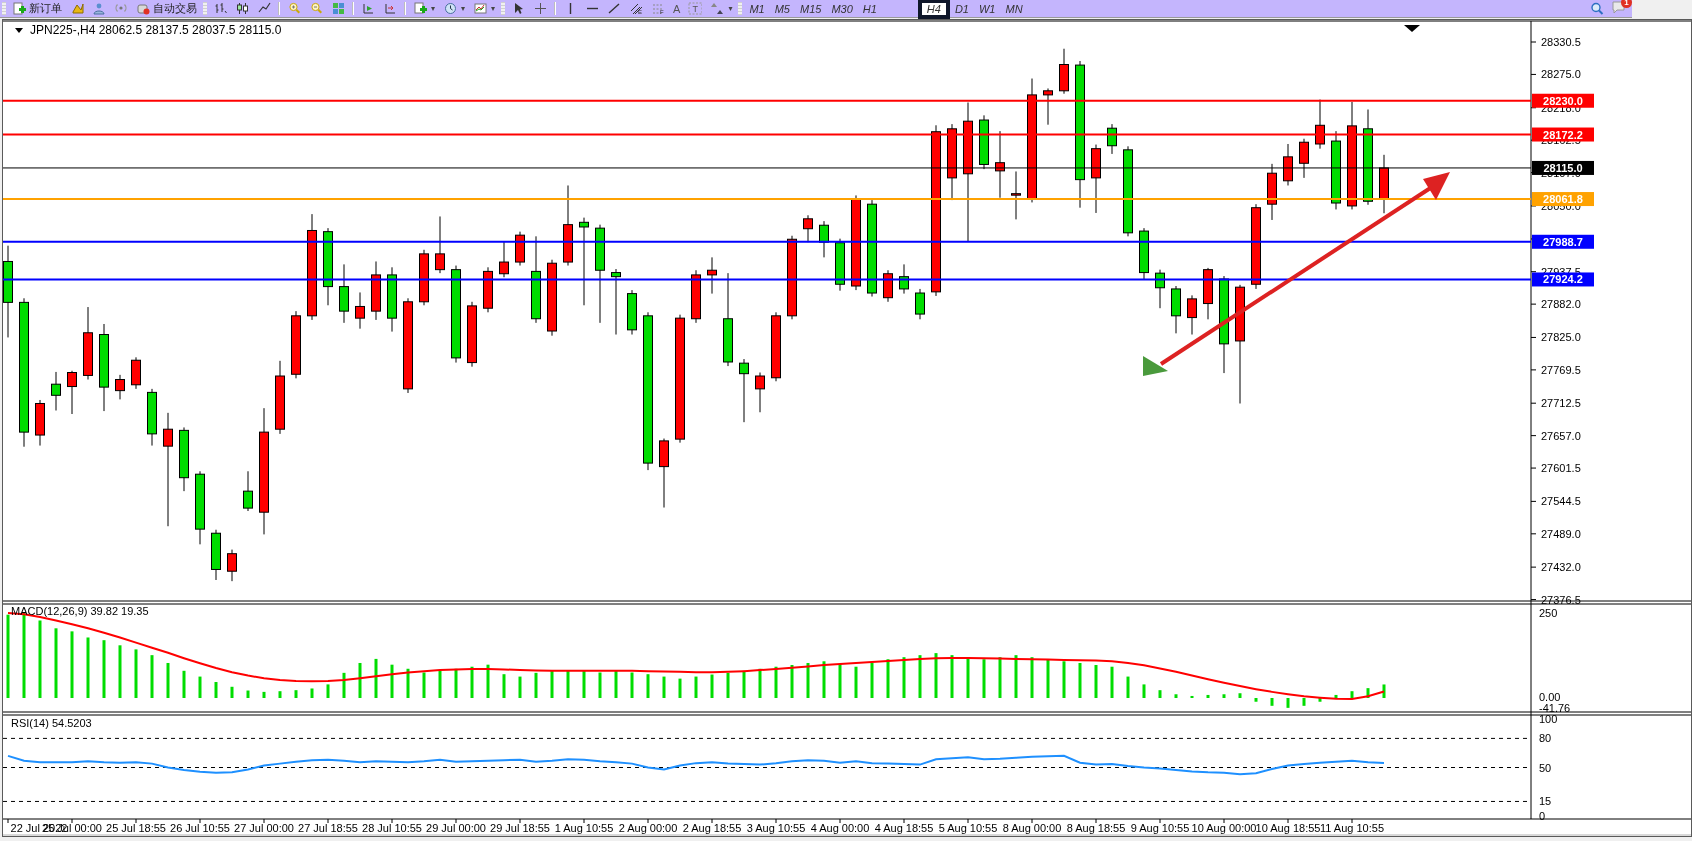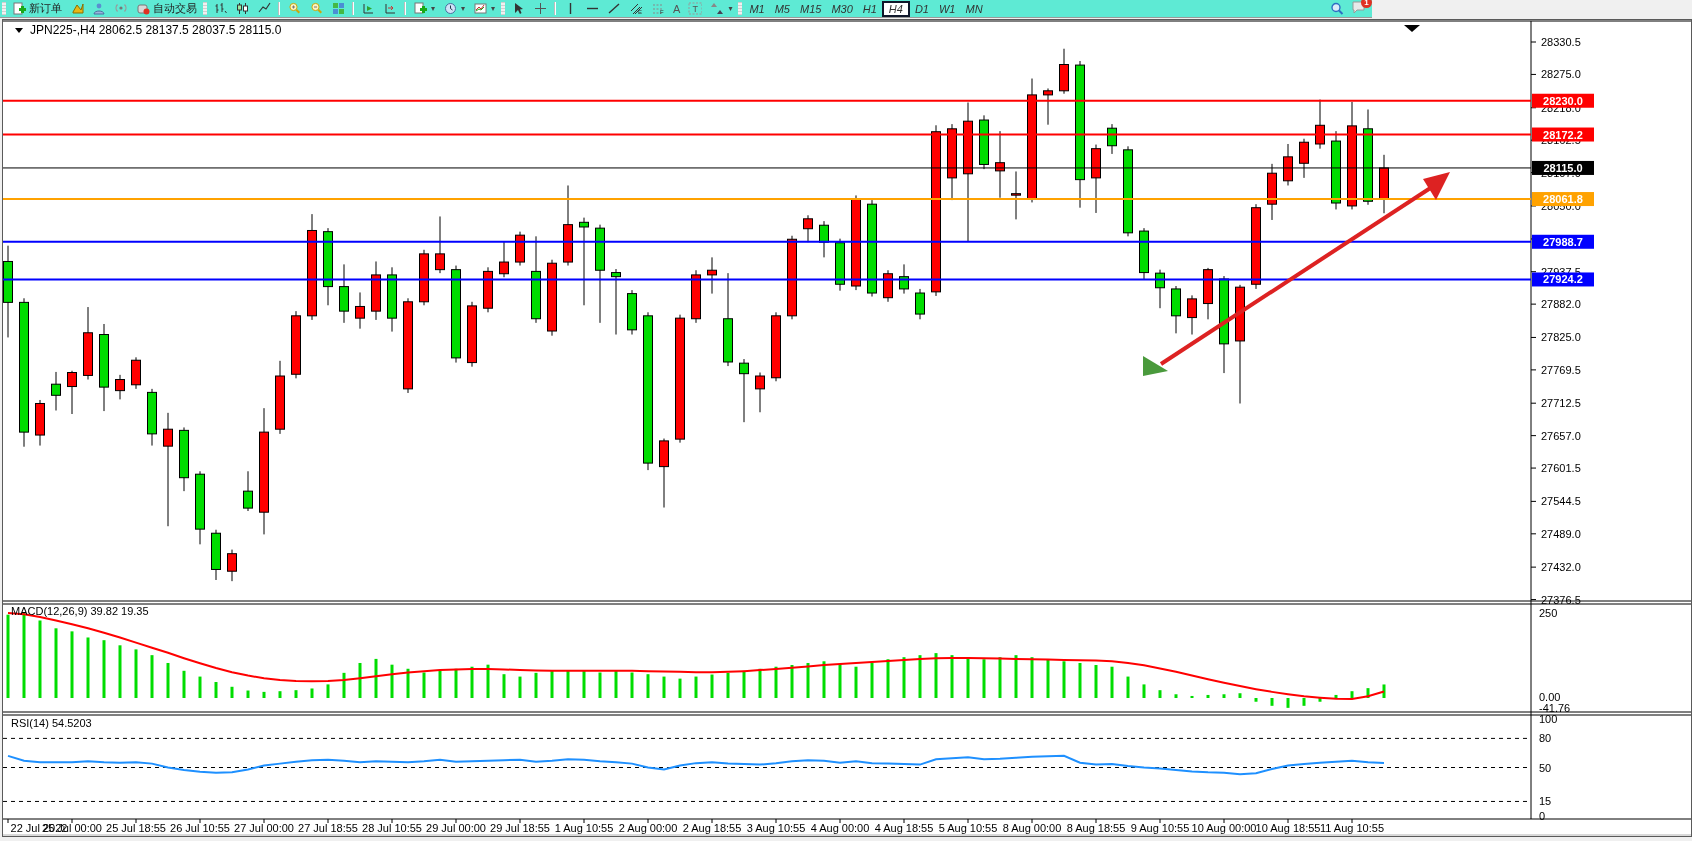--- a/index.html
+++ b/index.html
@@ -1,22 +1,22 @@
 <!DOCTYPE html>
 <html><head>
 <meta charset="utf-8">
 <style>
   html,body{margin:0;padding:0;background:#f0f0f0;font-family:"Liberation Sans",sans-serif;}
   #app{position:relative;width:1692px;height:841px;background:#f0f0f0;overflow:hidden;}
   
-  #toolbar{position:absolute;left:0;top:0;width:1372px;height:17px;background:#5eead4;
+  #toolbar{position:absolute;left:0;top:0;width:1632px;height:17px;background:#c4b5fd;
     border-bottom:1px solid #9a9a9a;display:flex;align-items:center;font-size:11px;color:#222;}
   .tbtn{height:15px;display:flex;align-items:center;gap:3px;padding:0 4px;cursor:default;}
   .tf{padding:0 5px;height:14px;line-height:14px;color:#333;font-style:italic;}
-  .tf.active{background:#fff;border:2px solid #0f172a;height:12px;line-height:12px;}
+  .tf.active{background:#fff;border:4px solid #0f172a;height:12px;line-height:12px;margin-left:36px;}
   .sep{width:1px;height:13px;background:#bdbdbd;border-right:1px solid #fff;margin:0 3px;}
   .dots{width:4px;height:13px;margin:0 2px;background:repeating-linear-gradient(#cfcfcf 0 1px,#f0f0f0 1px 3px);}
   .ico{width:14px;height:13px;display:inline-flex;align-items:center;justify-content:center;}
   .caret{font-size:8px;color:#444;margin-left:1px;}
   #tb-right{margin-left:auto;display:flex;align-items:center;margin-right:6px;gap:8px;}
   .badge{position:absolute;top:-4px;right:-6px;background:#e03123;color:#fff;border-radius:50%;
     width:11px;height:11px;font-size:8px;line-height:11px;text-align:center;font-weight:bold;}
   
   #chartwin{position:absolute;left:2px;top:19px;width:1688px;height:816px;background:#fff;
     border:1px solid #5a5a5a;}

